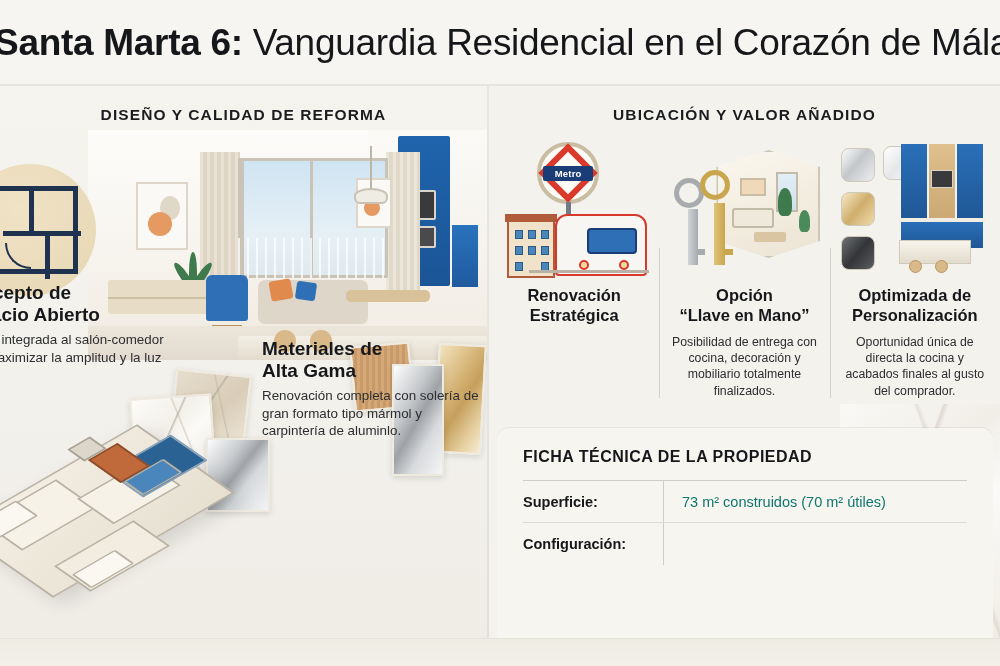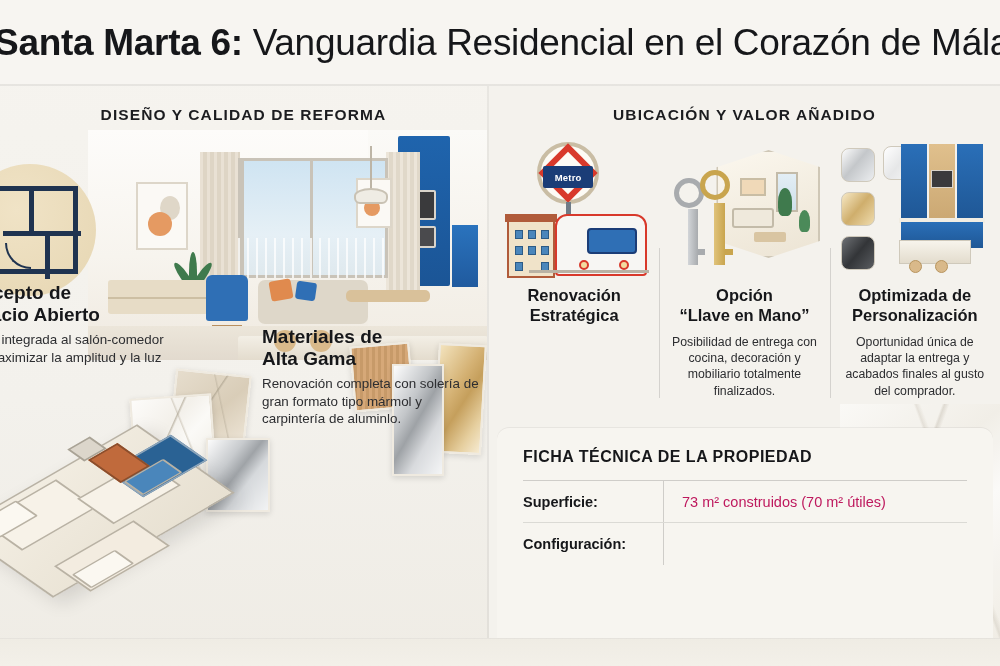--- a/index.html
+++ b/index.html
@@ -176,21 +176,21 @@
   
   .blk { position:absolute; }
   .blk h3 {
     font-size: 19px; font-weight: 700; color:#16171a; line-height:1.16;
     margin-bottom: 5px;
   }
   .blk p {
     font-size: 13.4px; line-height: 1.32; color:#2d2e31;
   }
   .blk-open { left:-44px; top:196px; width:210px; }
-  .blk-mat  { left:262px; top:240px; width:222px; }
+  .blk-mat  { left:262px; top:252px; width:222px; }
   .blk-dist { left:228px; top:396px; width:256px; }
 
   
   .sw { position:absolute; border:2px solid #efeae0; box-shadow: 0 2px 6px rgba(0,0,0,.13); }
   .sw-marble1 { left:132px; top:310px; width:82px; height:82px; transform:rotate(-4deg);
     background: linear-gradient(135deg,#fdfcfa 0%,#f3f0ea 40%,#fbfaf7 60%,#efece4 100%); }
   .sw-marble1::after, .sw-marble2::after {
     content:""; position:absolute; inset:0;
     background:
       linear-gradient(118deg, transparent 44%, rgba(160,150,130,.55) 45%, transparent 47%),
@@ -269,21 +269,21 @@
     margin-top:8px;
   }
 
   
   .metro { position:absolute; left:50%; top:6px; transform:translateX(-50%); width:150px; height:138px; }
   .metro-sign { position:absolute; left:38px; top:0; width:62px; height:62px; border-radius:50%;
     background:#fdfbf5; border:4px solid #c9bda4; display:flex; align-items:center; justify-content:center;}
   .metro-diamond { width:42px; height:42px; background:#d8392b; transform:rotate(45deg);
     display:flex; align-items:center; justify-content:center; }
   .metro-diamond .inner { width:30px; height:30px; background:#fdfbf5; transform:rotate(0deg);}
-  .metro-word { position:absolute; left:44px; top:24px; width:50px; height:22px;
+  .metro-word { position:absolute; left:44px; top:24px; width:50px; height:15px;
     background:#1b3d77; border-radius:2px; color:#fff; font-size:9.5px; font-weight:700;
     display:flex; align-items:center; justify-content:center; letter-spacing:.2px;}
   .metro-post { position:absolute; left:67px; top:60px; width:5px; height:30px; background:#6f7b86;}
   .metro-bldg { position:absolute; left:8px; top:78px; width:48px; height:58px;
     background:#f0e3c9; border:2.5px solid #b05b3a;}
   .metro-bldg .roof{position:absolute;left:-4px;top:-8px;width:52px;height:8px;background:#b05b3a;}
   .metro-bldg .win {position:absolute;width:8px;height:9px;background:#4a86bb;border:1.5px solid #2c5b86;}
   .metro-train { position:absolute; left:56px; top:72px; width:92px; height:62px;
     background:#f7f6f3; border:2.5px solid #d8392b; border-radius:12px 12px 4px 4px;}
   .metro-train .glass{position:absolute;left:30px;top:12px;width:50px;height:26px;
@@ -358,21 +358,21 @@
   .spec h4 {
     font-size:16px; font-weight:700; letter-spacing:.5px; color:#16171a;
     padding-bottom:14px;
     border-bottom:1px solid rgba(0,0,0,.16);
   }
   .spec-row { display:flex; align-items:center; height:42px;
     border-bottom:1px solid rgba(0,0,0,.11); }
   .spec-row:last-child { border-bottom:none; }
   .spec-label { width:140px; font-size:14.5px; font-weight:700; color:#16171a; }
   .spec-sep { width:1px; align-self:stretch; background:rgba(0,0,0,.16); margin-right:18px; }
-  .spec-value { font-size:14.5px; color:#be185d; }
+  .spec-value { font-size:14.5px; color:#0f766e; }
   .spec-price { font-size:19px; font-weight:700; color:#121316; }
   .spec-note  { font-size:11.5px; color:#3a3b3e; margin-left:5px; }
 
   
   .marble-bg {
     position:absolute; right:0; top:318px; width:160px; height:262px;
     background: linear-gradient(140deg,#fbfaf7 0%,#f1eee7 35%,#fcfbf9 55%,#eeeae1 100%);
     opacity:.95;
   }
   .marble-bg::after{
@@ -576,21 +576,21 @@
               <div class="island"></div>
               <div class="stool" style="left:16px"></div>
               <div class="stool" style="left:42px"></div>
             </div>
           </div>
         </div>
         <h4>
           <span>Optimizada de</span><br>
           <span>Personalización</span>
         </h4>
-        <p>Oportunidad única de adaptar la entrega y acabados finales al gusto del comprador.</p>
+        <p>Oportunidad única de directa la cocina y acabados finales al gusto del comprador.</p>
       </div>
     </div>
 
     <div class="marble-bg"></div>
 
     <div class="spec">
       <h4>FICHA TÉCNICA DE LA PROPIEDAD</h4>
 
       <div class="spec-row">
         <div class="spec-label">Superficie:</div>

